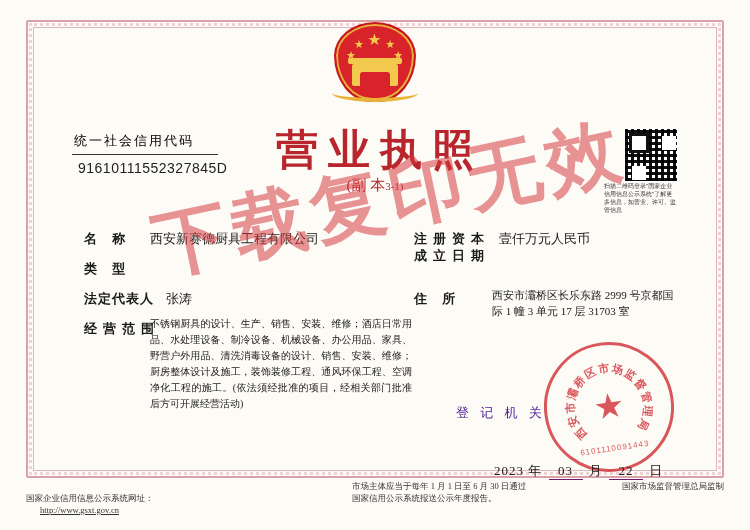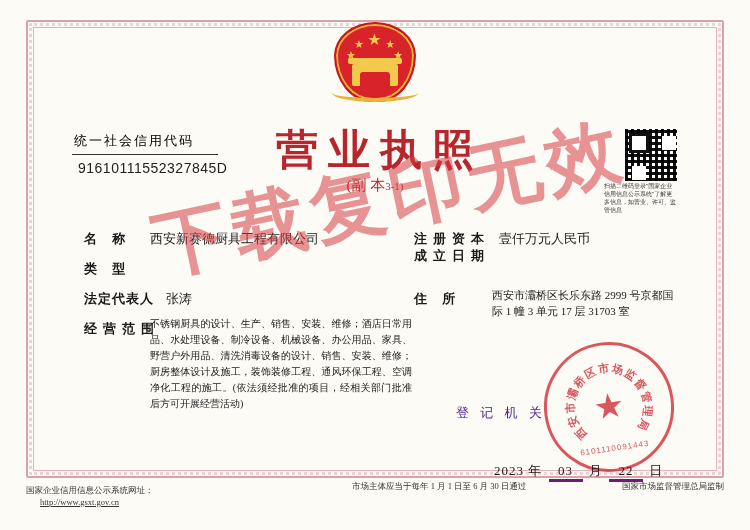--- a/index.html
+++ b/index.html
@@ -310,21 +310,21 @@
     top: 448px;
     font-size: 13px;
     color: #1a1a1a;
     font-family: "Liberation Serif", serif;
     letter-spacing: 1px;
   }
   .date-line .u {
     display: inline-block;
     min-width: 34px;
     text-align: center;
-    border-bottom: 3px solid #701a75;
+    border-bottom: 1px solid #701a75;
     margin: 15px 2px;
   }
   
   .watermark {
     position: absolute;
     left: 150px;
     top: 150px;
     width: 470px;
     text-align: center;
     font-family: "Liberation Serif", serif;
@@ -344,21 +344,21 @@
     right: 0;
     bottom: 8px;
     height: 42px;
     font-size: 8.5px;
     color: #333;
     font-family: "Liberation Serif", serif;
   }
   .footer-left {
     position: absolute;
     left: 26px;
-    top: 4px;
+    top: 12px;
     line-height: 12px;
   }
   .footer-left .url {
     padding-left: 14px;
     color: #333;
     text-decoration: underline;
   }
   .footer-center {
     position: absolute;
     left: 352px;
@@ -460,19 +460,20 @@
 
   <div class="watermark">下载复印无效</div>
 
   <div class="footer">
     <div class="footer-left">
       <div>国家企业信用信息公示系统网址：</div>
       <div class="url">http://www.gsxt.gov.cn</div>
     </div>
     <div class="footer-center">
       <div>市场主体应当于每年 1 月 1 日至 6 月 30 日通过</div>
+      <div>国家信用公示系统报送公示年度报告。</div>
     </div>
     <div class="footer-right">
       <div>国家市场监督管理总局监制</div>
     </div>
   </div>
 
 </div>
 
 </body></html>

